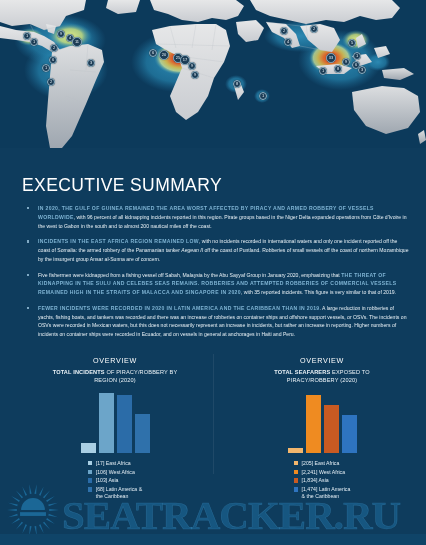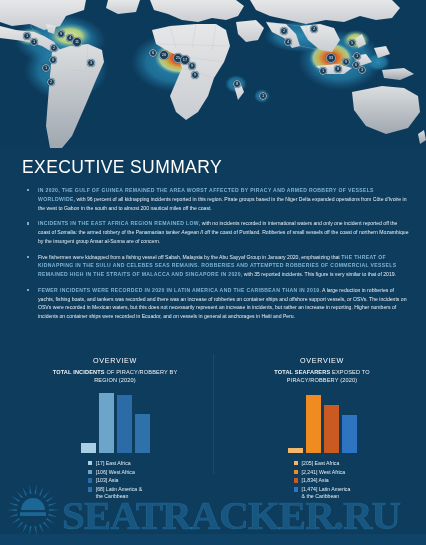--- a/index.html
+++ b/index.html
@@ -48,21 +48,21 @@
     position: absolute;
     left: 0; top: 148px;
     width: 426px;
     padding: 0;
   }
   #page-title {
     font-size: 17.5px;
     letter-spacing: 0.4px;
     font-weight: 400;
     color: #ffffff;
-    margin: 9px 0 8px 22px;
+    margin: 27px 0 8px 22px;
     font-family: "Liberation Sans", sans-serif;
   }
   .bullets { margin: 0; padding: 0; list-style: none; }
   .bullet {
     position: relative;
     margin: 0 16px 7px 38px;
     font-size: 5.1px;
     line-height: 1.72;
     color: #e9f1f6;
     text-align: left;

